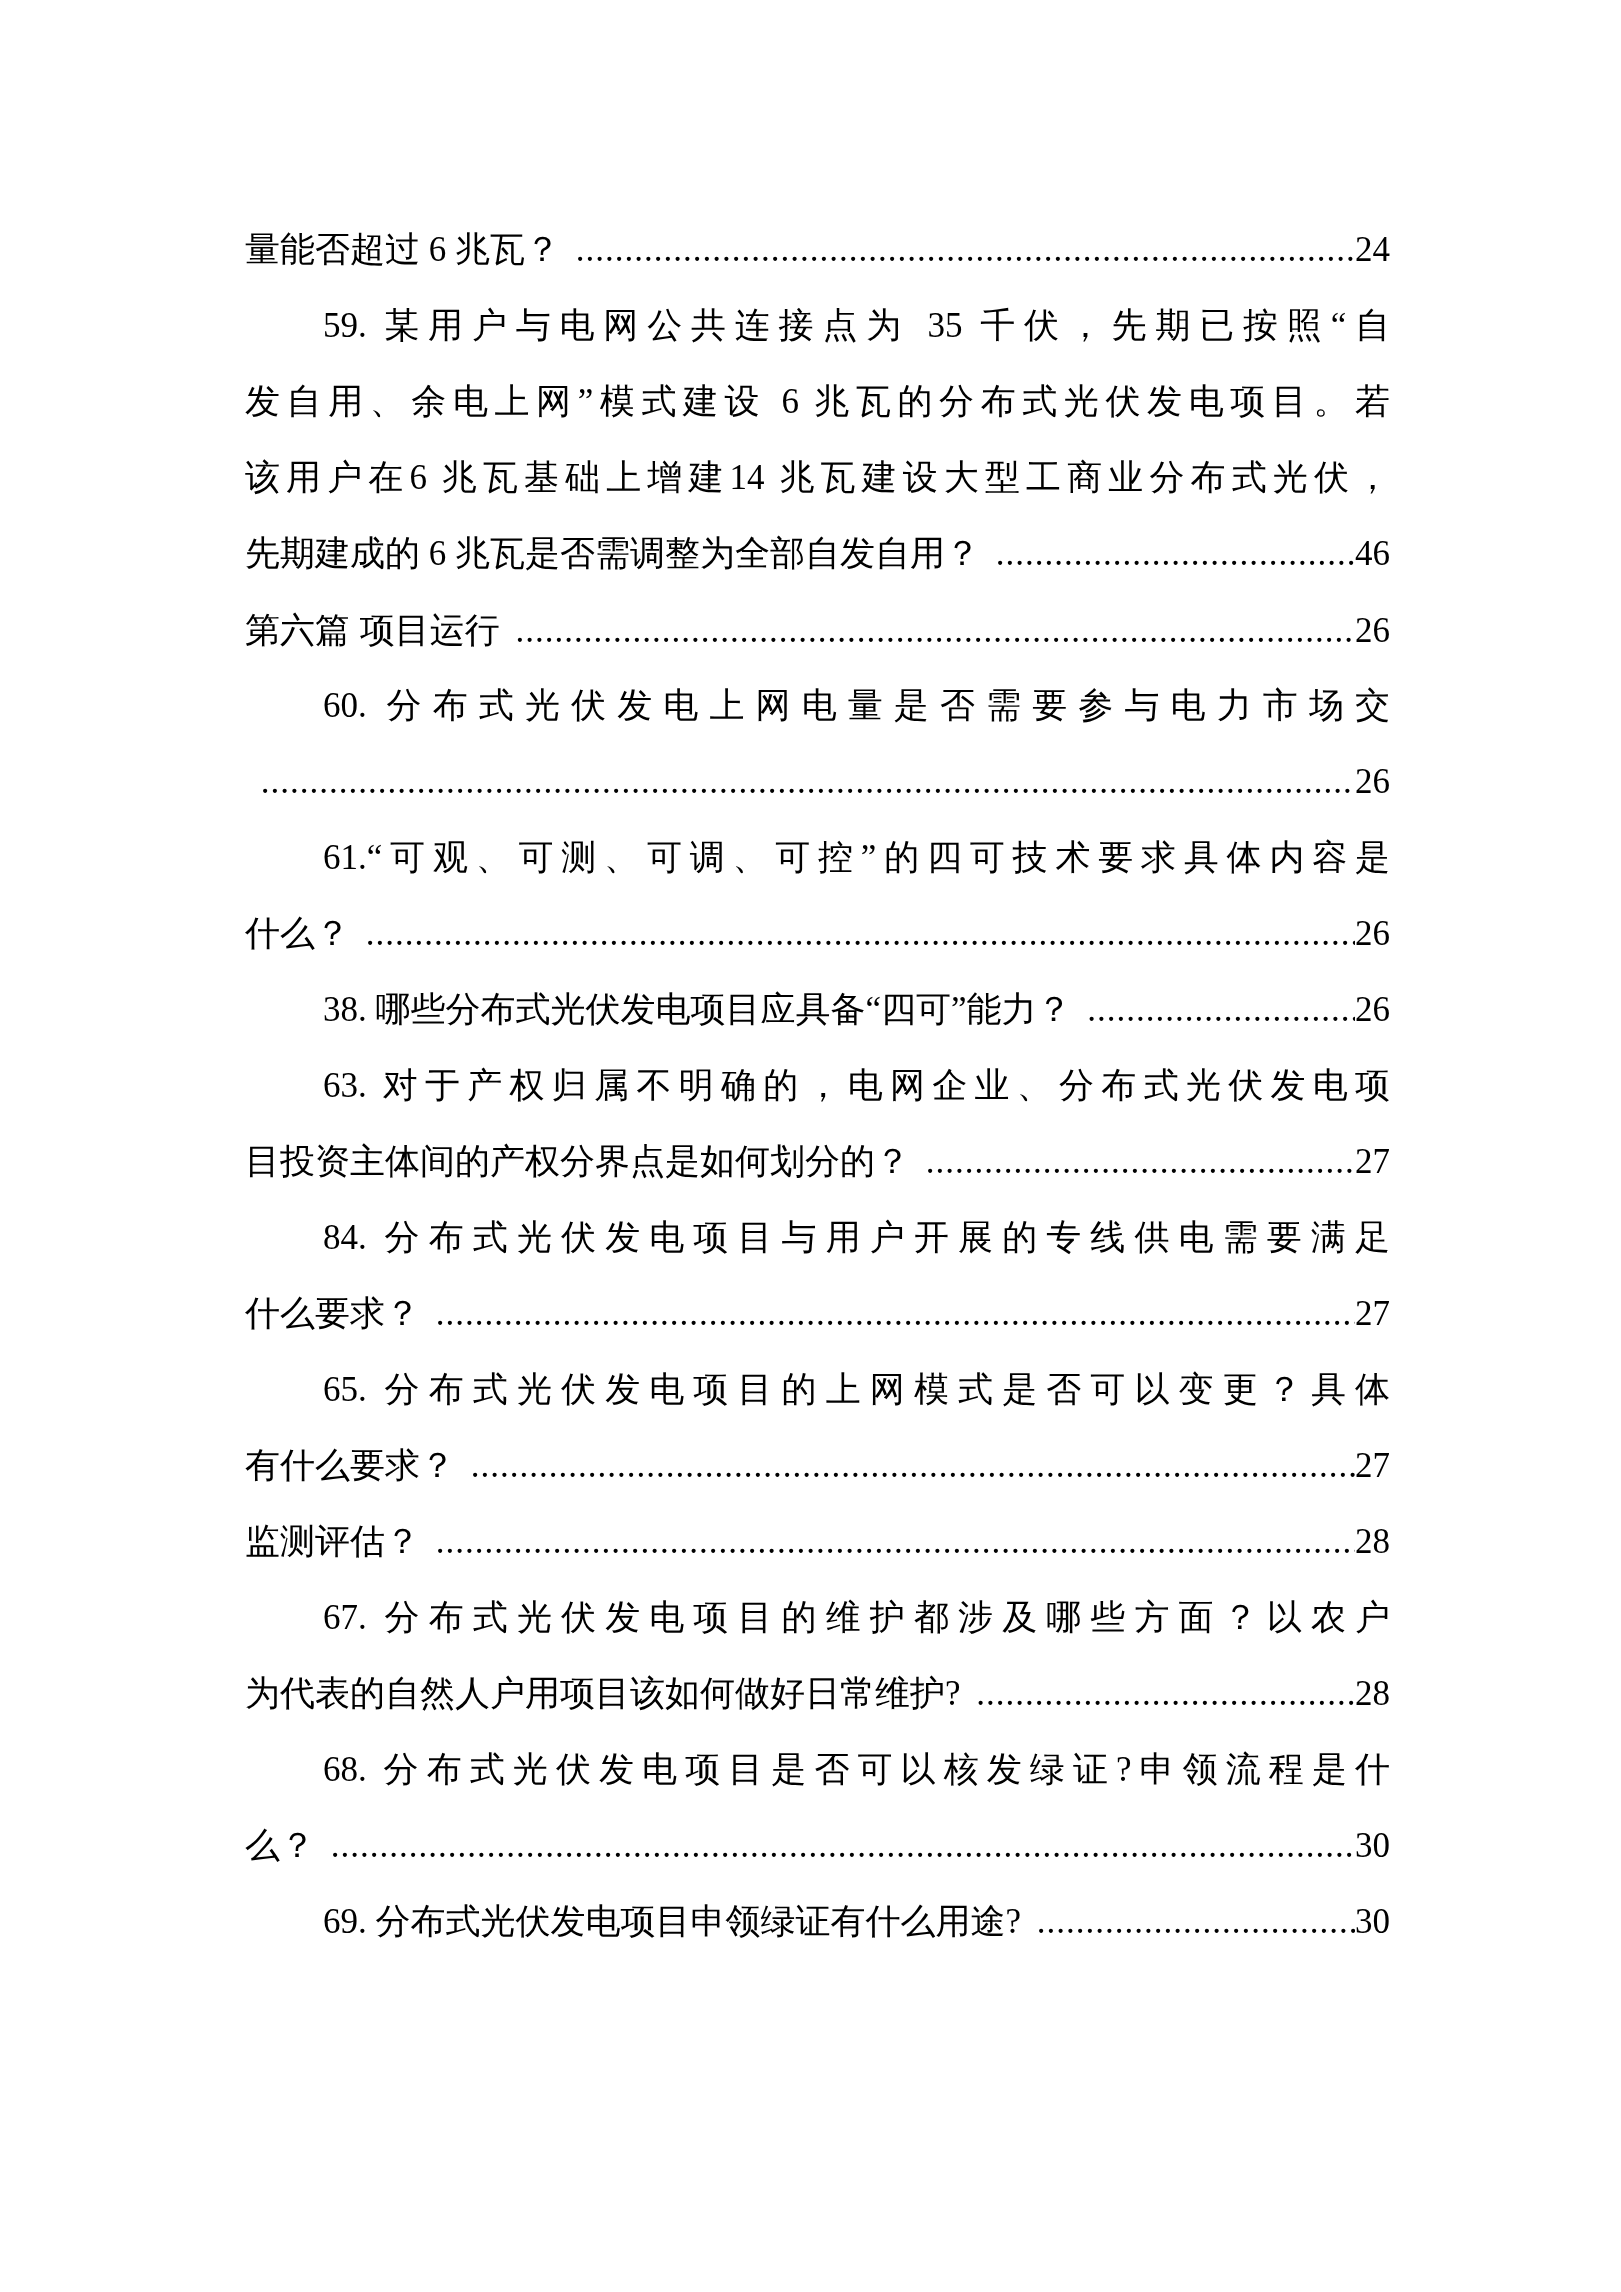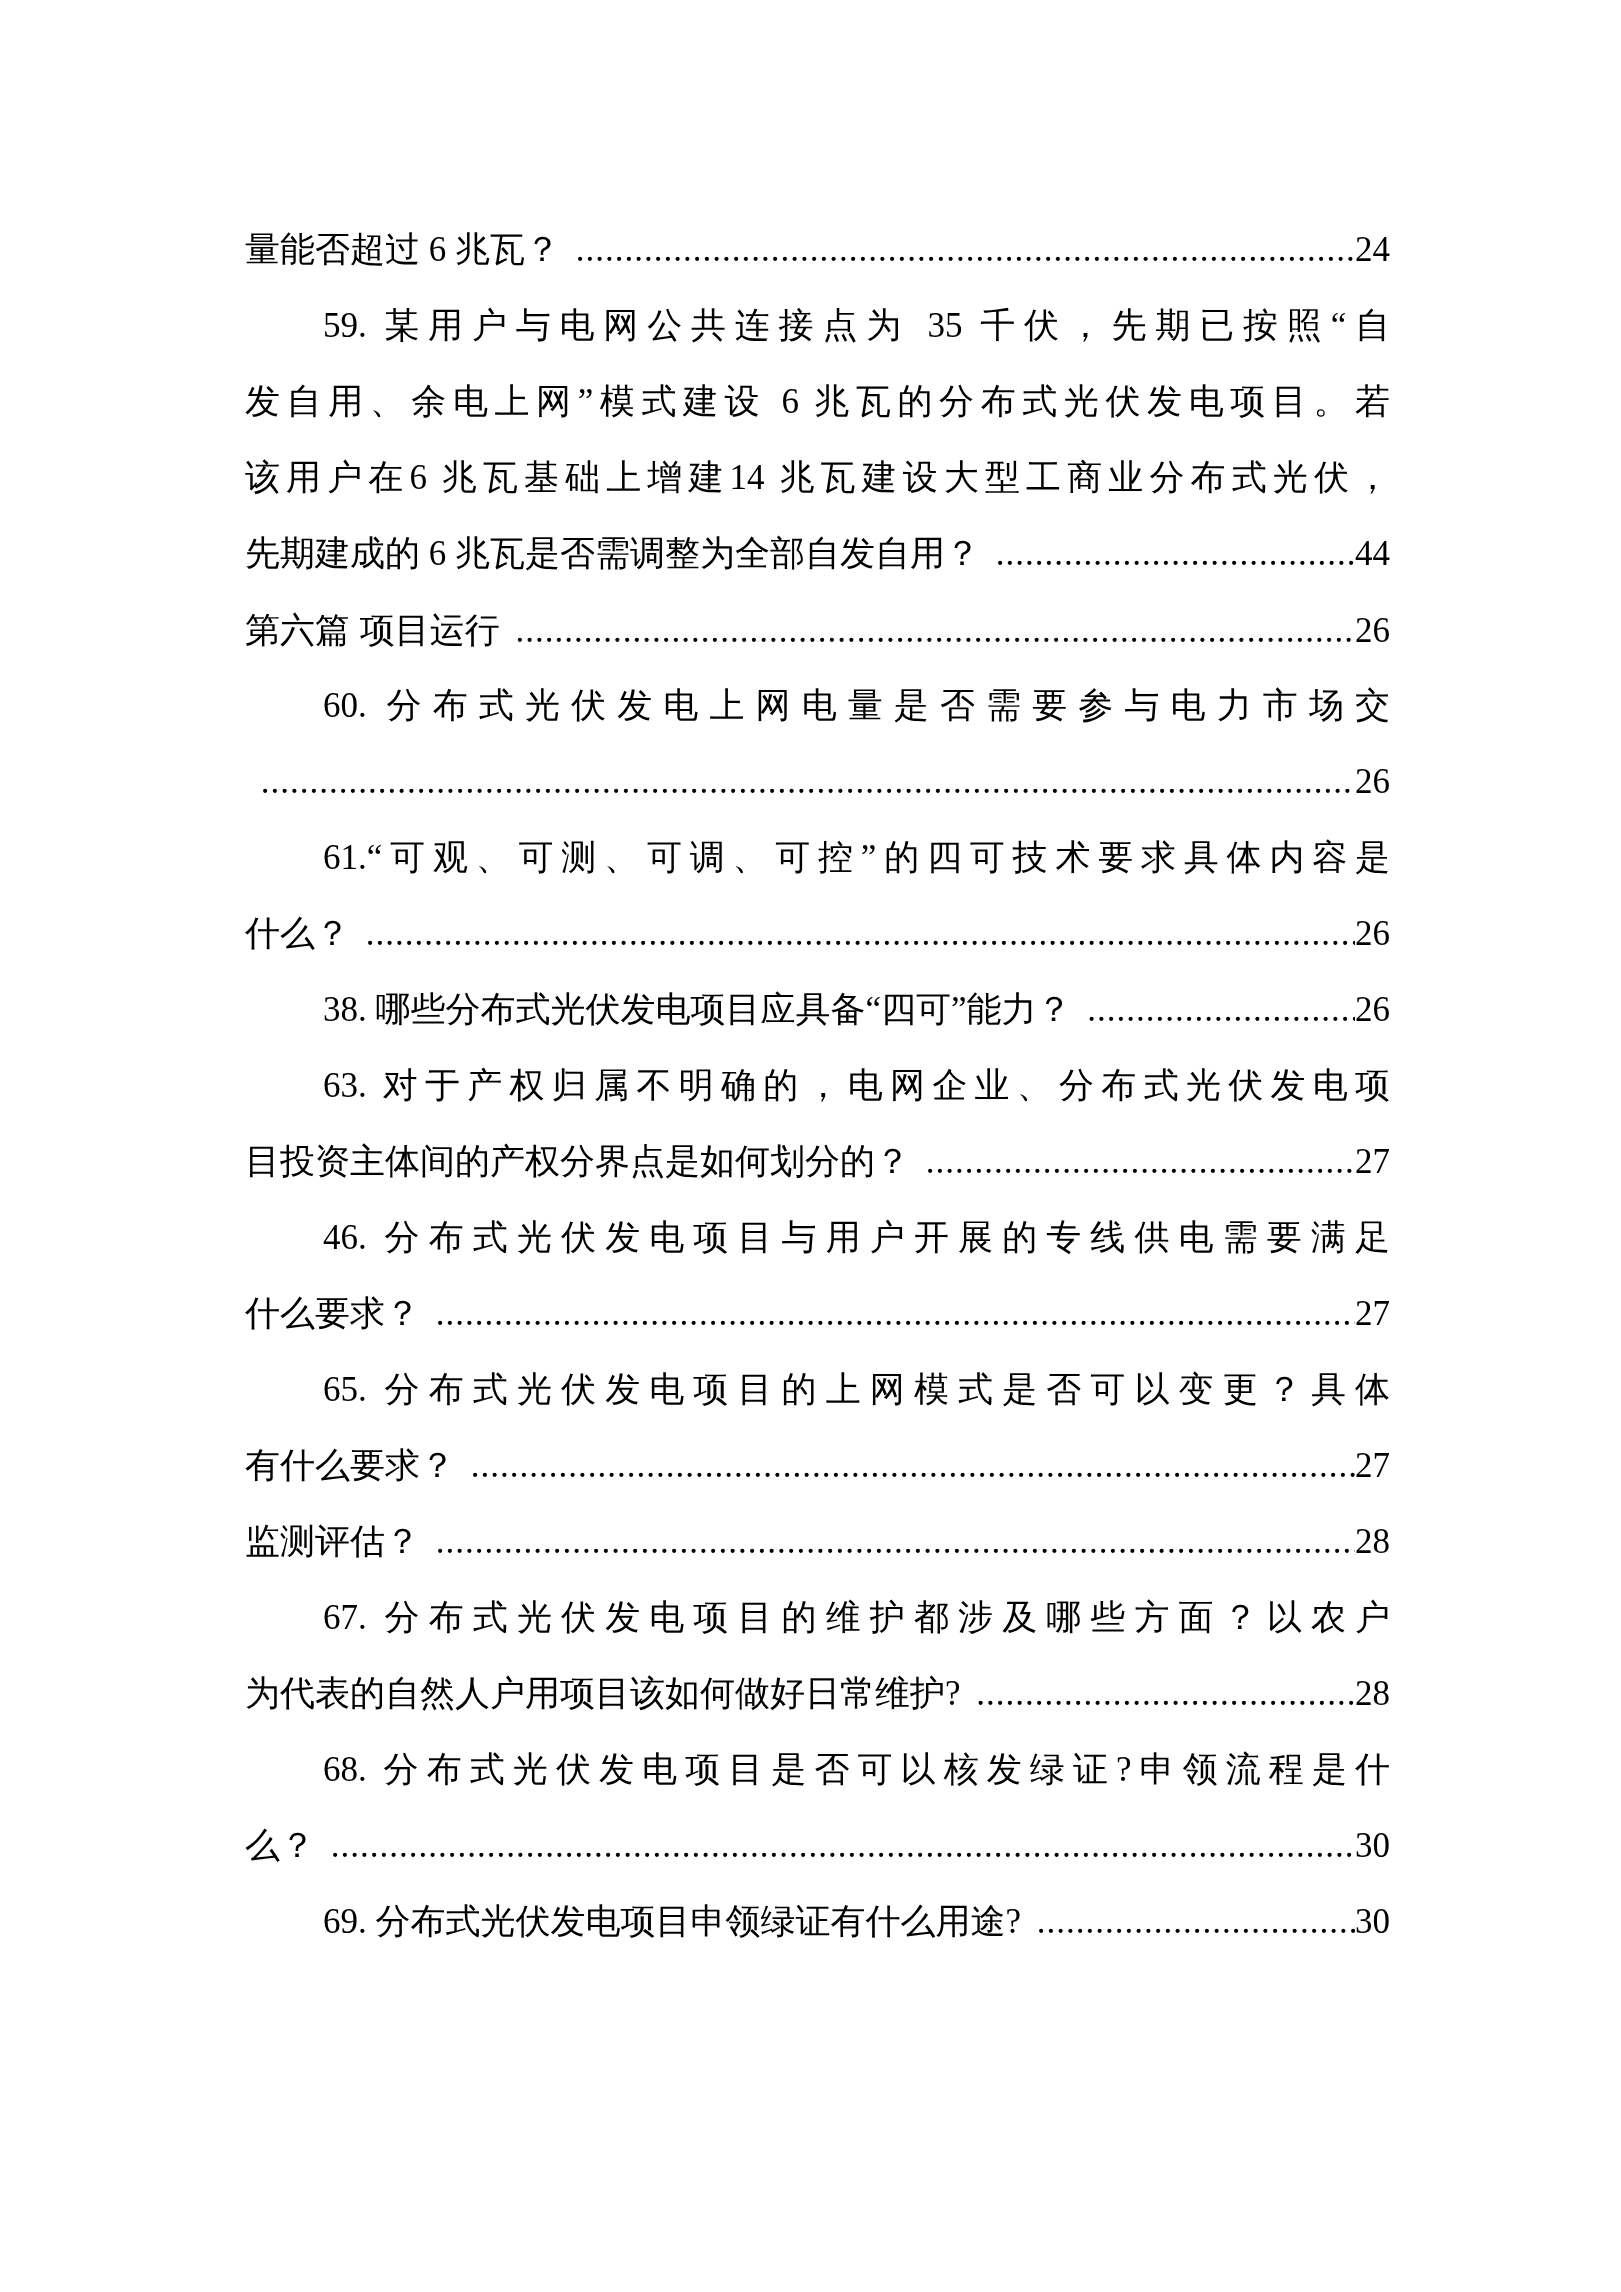--- a/index.html
+++ b/index.html
@@ -85,21 +85,21 @@
     
   </div>
       <div class="line justify">
     <span class="txt">该用户在6 兆瓦基础上增建14 兆瓦建设大型工商业分布式光伏，</span>
     
     
   </div>
       <div class="line flex">
     <span class="txt">先期建成的 6 兆瓦是否需调整为全部自发自用？</span>
     <span class="dots">................................................................................................................................................................</span>
-    <span class="pg">44</span>
+    <span class="pg">46</span>
   </div>
       <div class="line flex">
     <span class="txt heading">第六篇 项目运行</span>
     <span class="dots">................................................................................................................................................................</span>
     <span class="pg">26</span>
   </div>
       <div class="line justify indent">
     <span class="txt">60. 分布式光伏发电上网电量是否需要参与电力市场交</span>
     
     
@@ -127,21 +127,21 @@
     <span class="txt">63. 对于产权归属不明确的，电网企业、分布式光伏发电项</span>
     
     
   </div>
       <div class="line flex">
     <span class="txt">目投资主体间的产权分界点是如何划分的？</span>
     <span class="dots">................................................................................................................................................................</span>
     <span class="pg">27</span>
   </div>
       <div class="line justify indent">
-    <span class="txt">46. 分布式光伏发电项目与用户开展的专线供电需要满足</span>
+    <span class="txt">84. 分布式光伏发电项目与用户开展的专线供电需要满足</span>
     
     
   </div>
       <div class="line flex">
     <span class="txt">什么要求？</span>
     <span class="dots">................................................................................................................................................................</span>
     <span class="pg">27</span>
   </div>
       <div class="line justify indent">
     <span class="txt">65. 分布式光伏发电项目的上网模式是否可以变更？具体</span>

